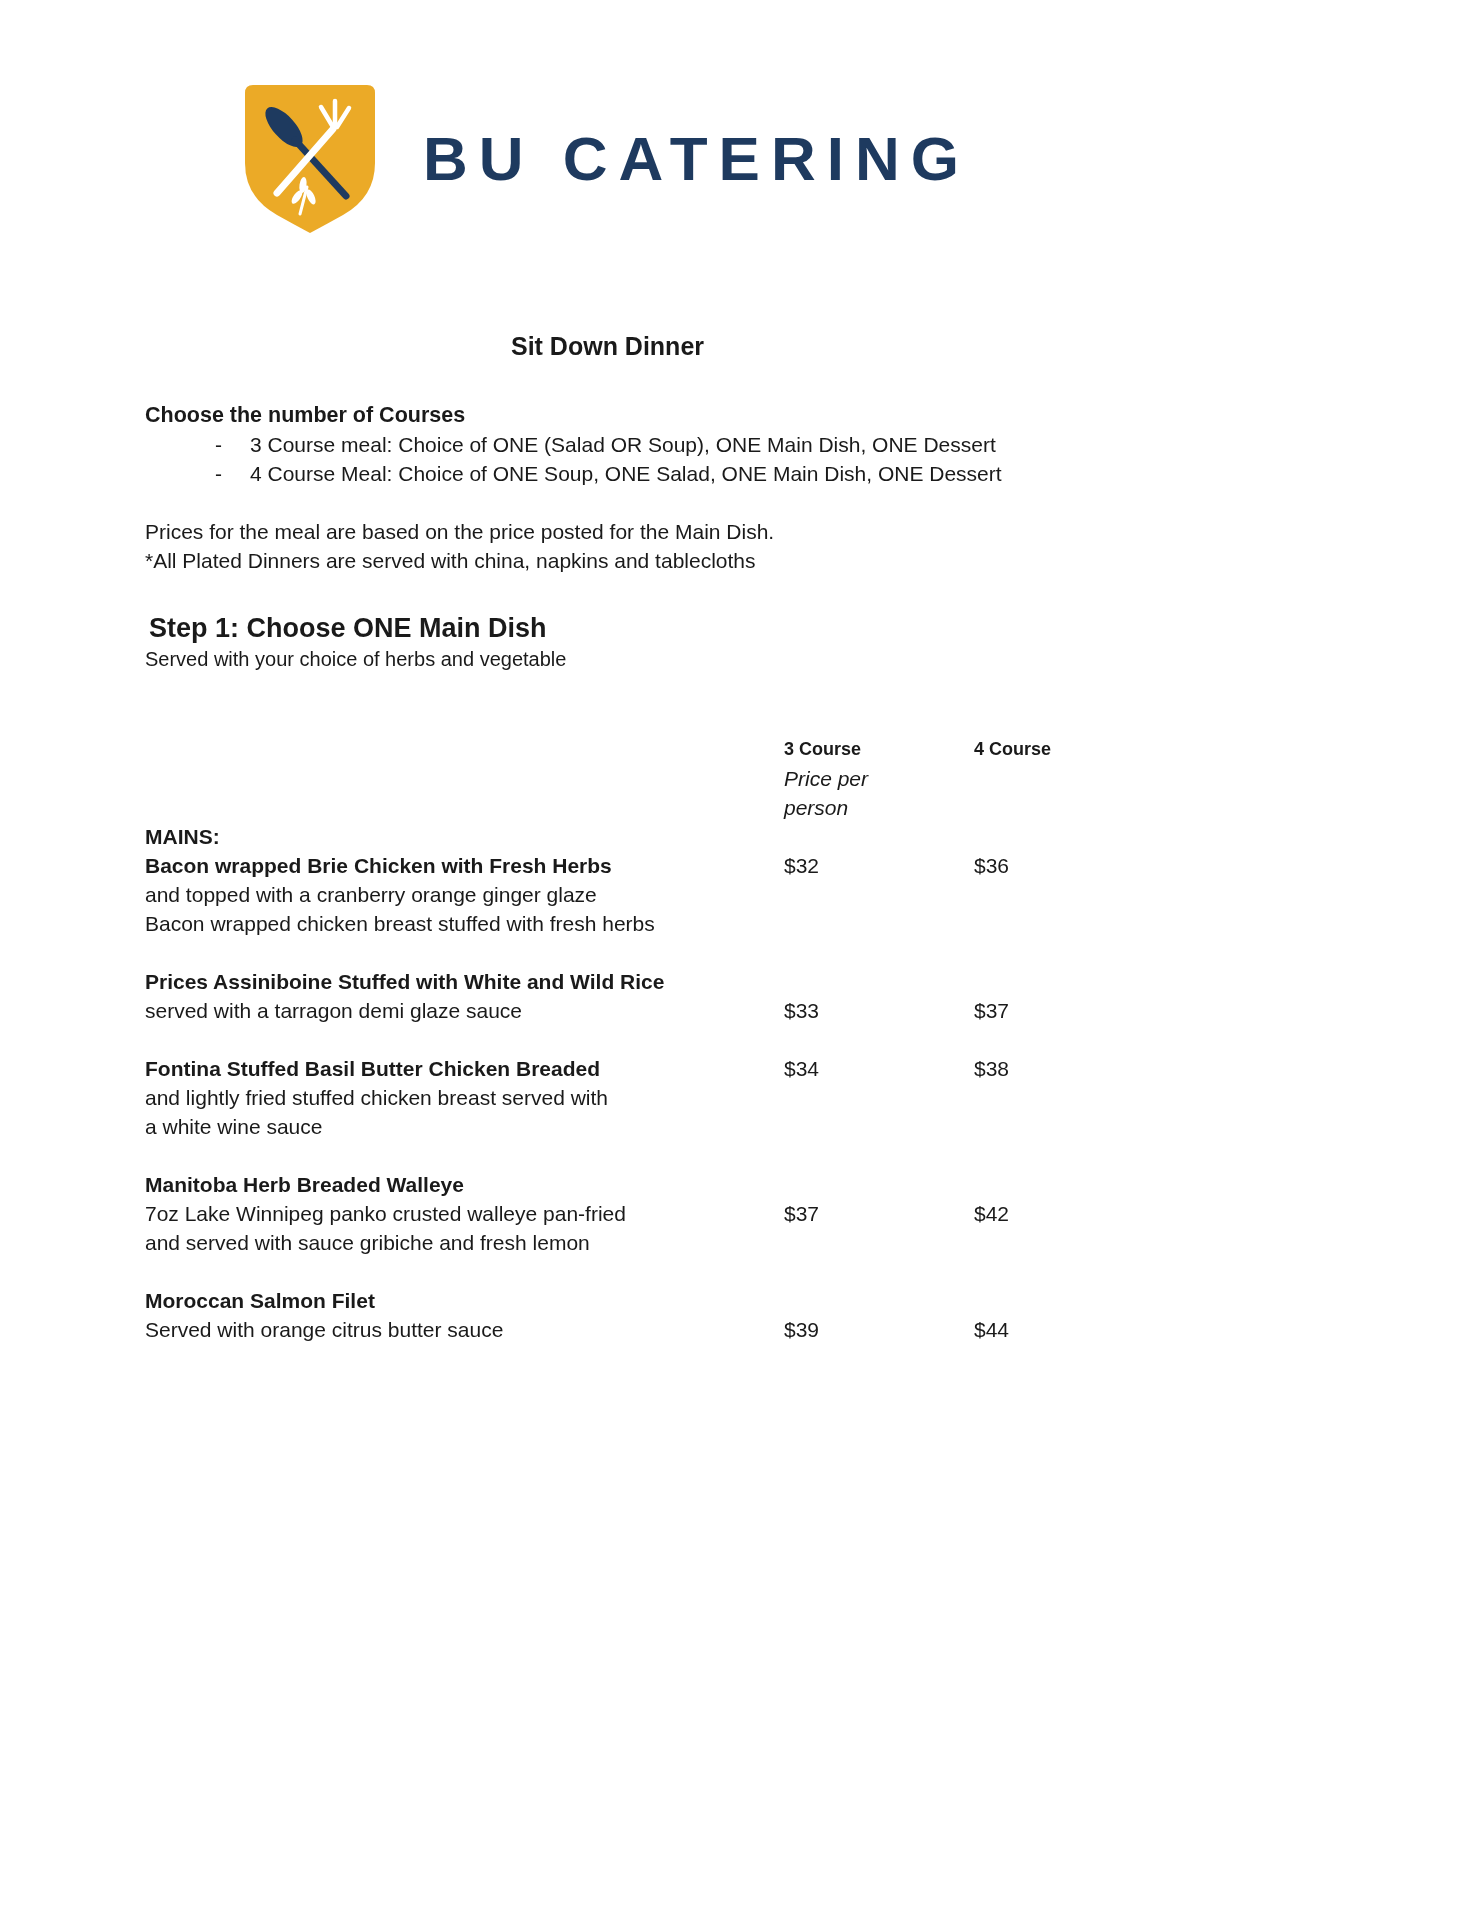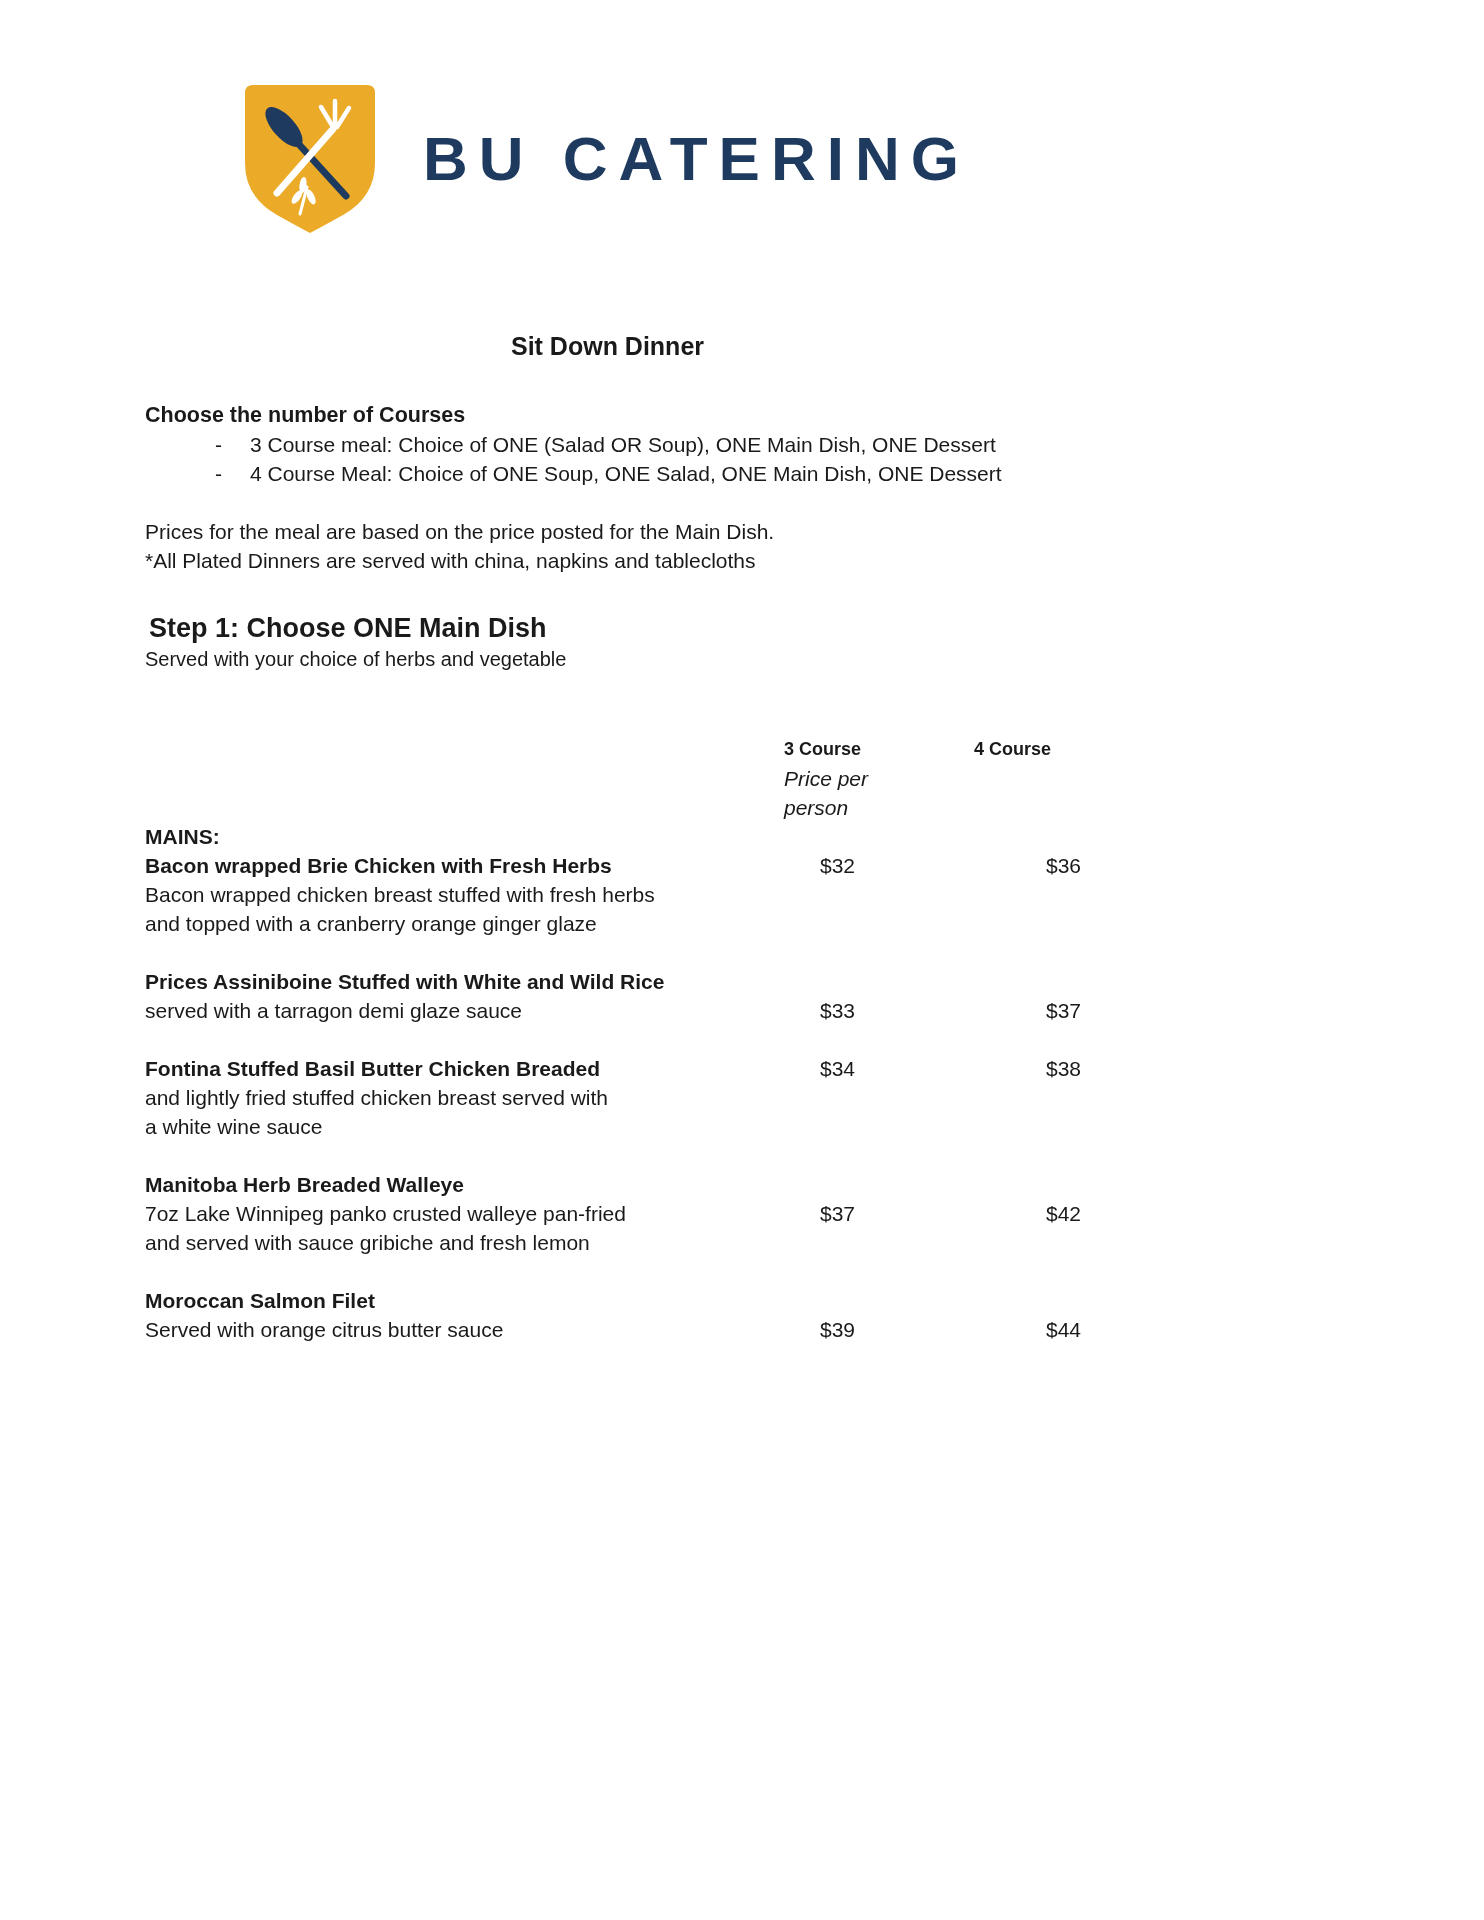--- a/index.html
+++ b/index.html
@@ -77,21 +77,21 @@
   .price-row{
     display:grid;
     grid-template-columns:615px 150px 190px;
     align-items:start;
   }
   .pcol-1{padding-left:24px;}
   .pcol-2{padding-left:64px;}
   .col-header{font-size:18px;font-weight:700;line-height:30px;}
   .price-note{font-style:italic;}
   .mains-label{font-weight:700;}
-  .menu-item{margin-bottom:29px;gap:36px;}
+  .menu-item{margin-bottom:29px;}
   .menu-item:last-child{margin-bottom:0;}
   .item-name{font-weight:700;}
   .price-cell{white-space:nowrap;}
   .price-offset-1 .price-cell{margin-top:29px;}
 </style>
 </head>
 <body>
 
 <div class="page">
 
@@ -149,22 +149,22 @@
         <div></div>
         <div class="pcol-1 price-note">Price per person</div>
         <div></div>
       </div>
 
       <div class="mains-label">MAINS:</div>
 
       <div class="price-row menu-item price-offset-0">
         <div>
           <div class="item-name">Bacon wrapped Brie Chicken with Fresh Herbs</div>
+          <div>and topped with a cranberry orange ginger glaze</div>
           <div>Bacon wrapped chicken breast stuffed with fresh herbs</div>
-          <div>and topped with a cranberry orange ginger glaze</div>
         </div>
         <div class="pcol-1">
             <div class="price-cell">$32</div>
           </div>
         <div class="pcol-2">
             <div class="price-cell">$36</div>
           </div>
       </div>
 
       <div class="price-row menu-item price-offset-1">

